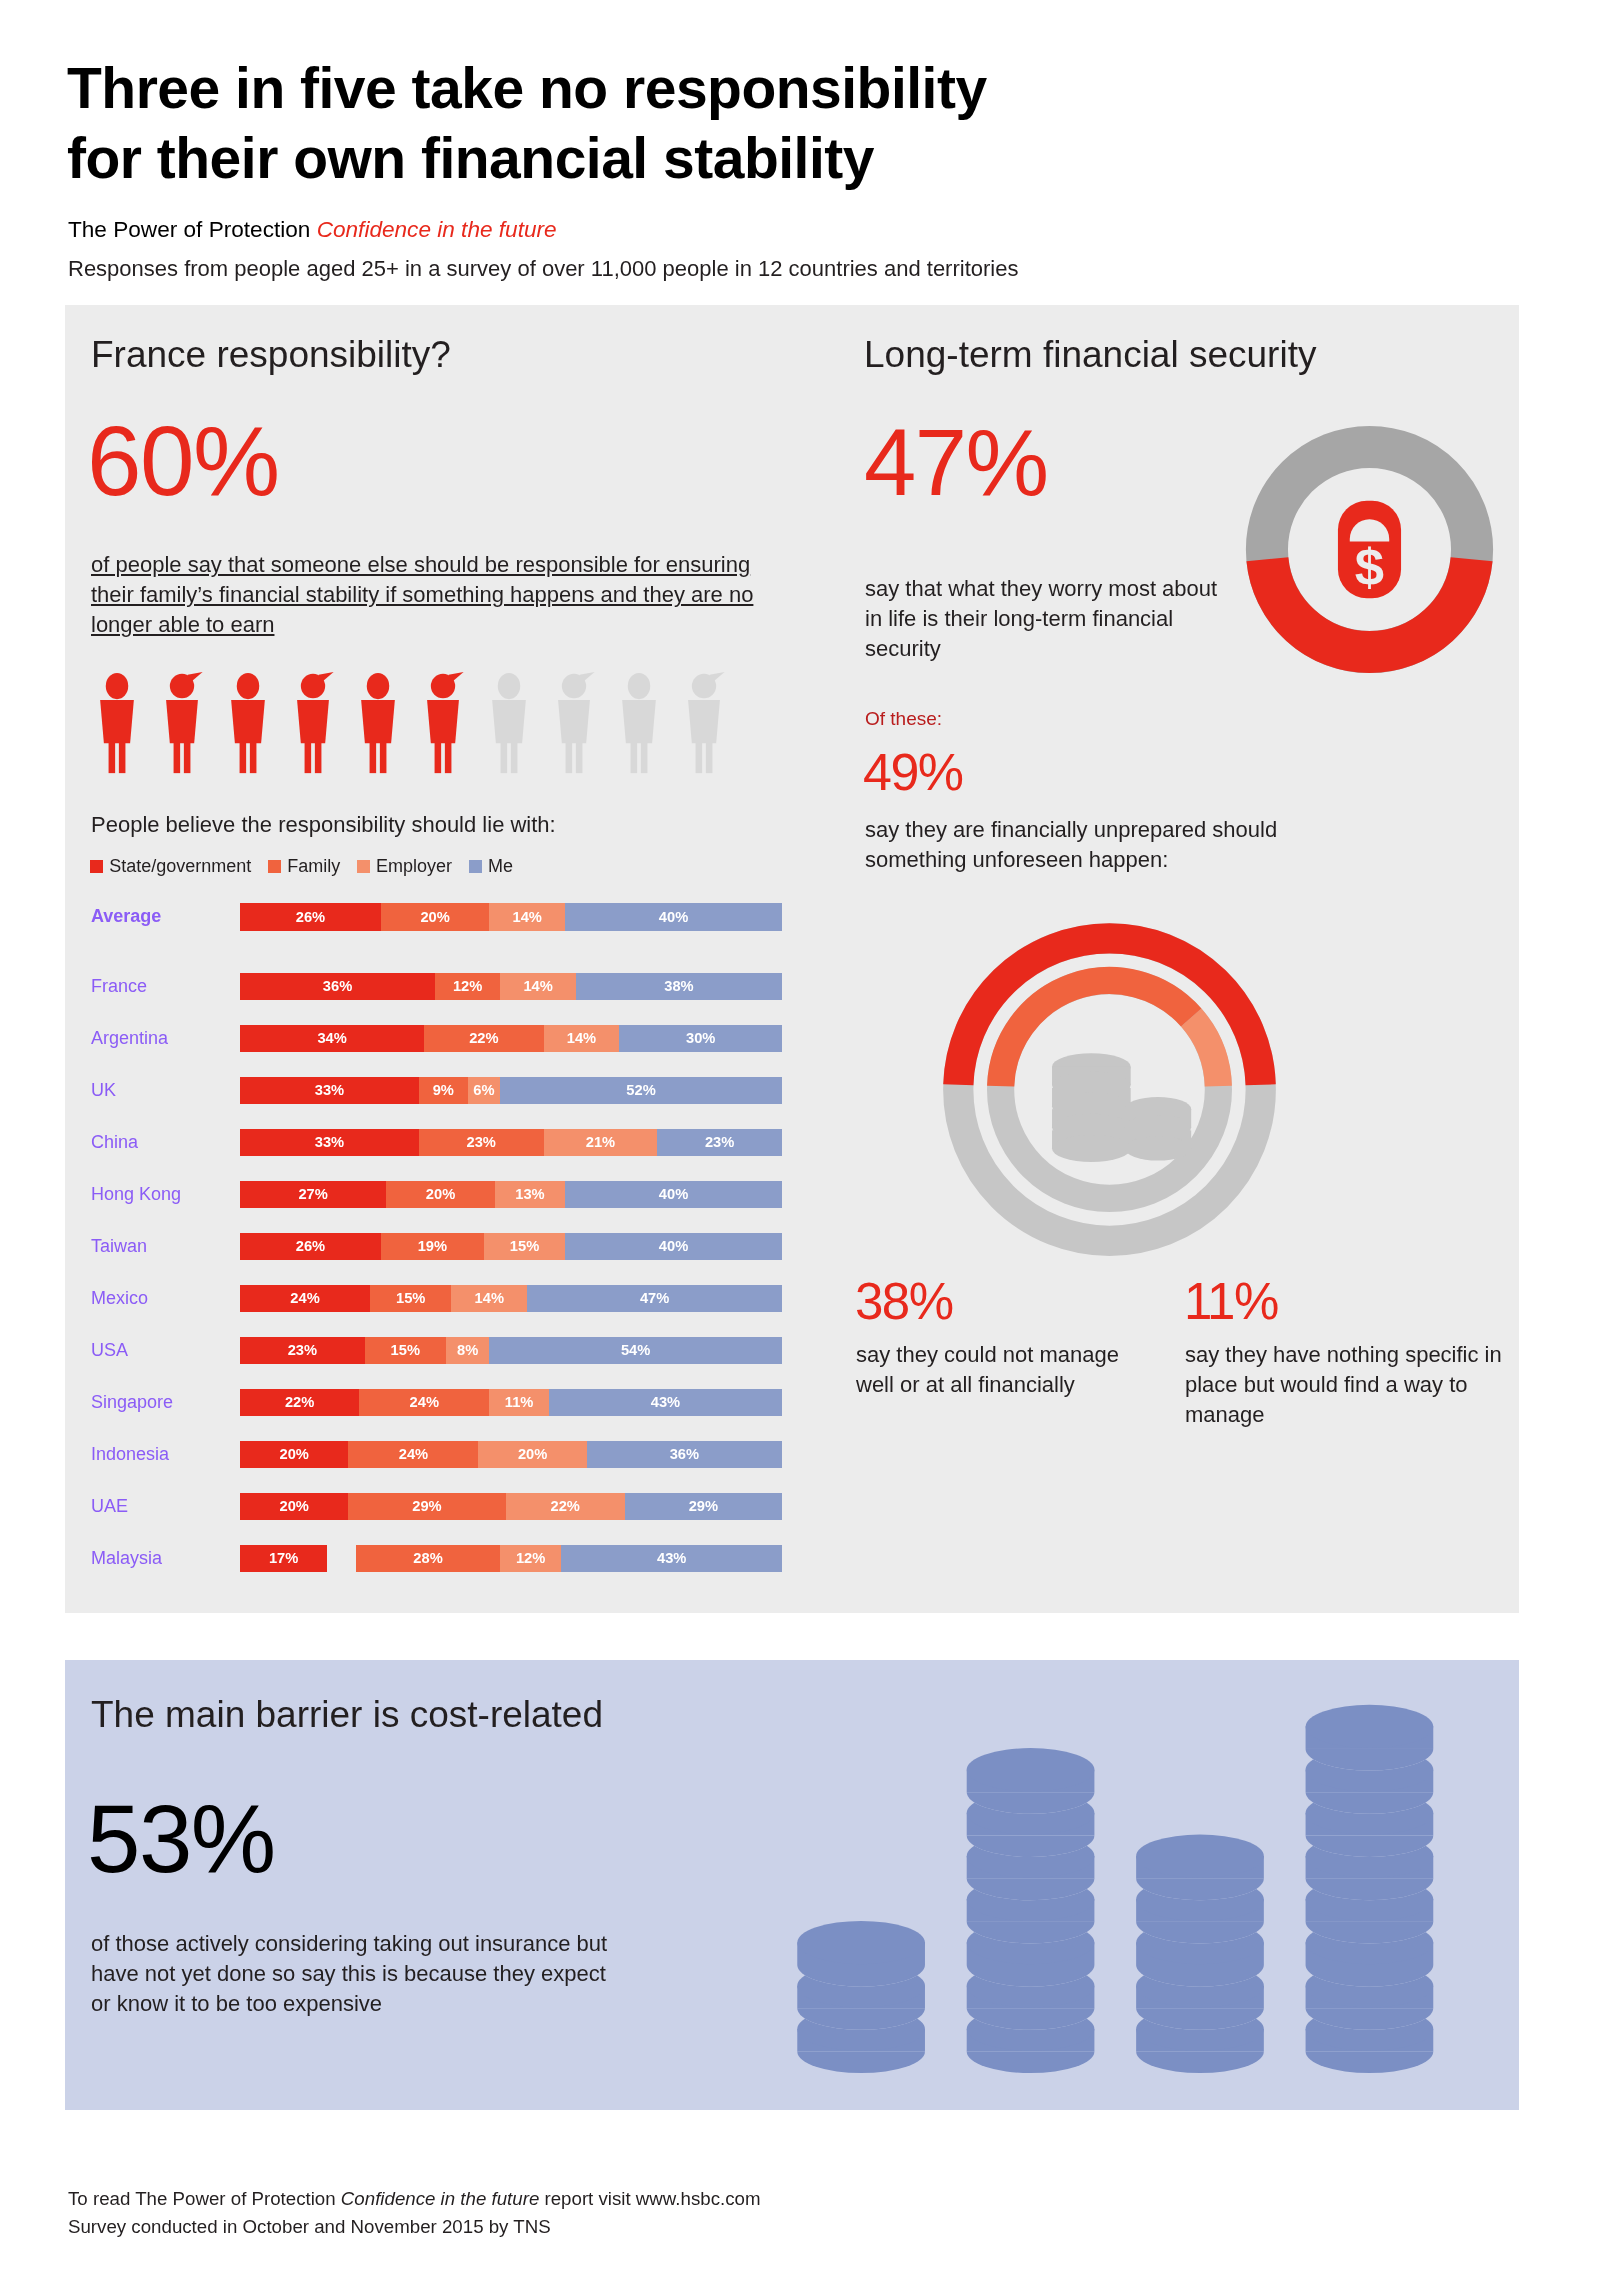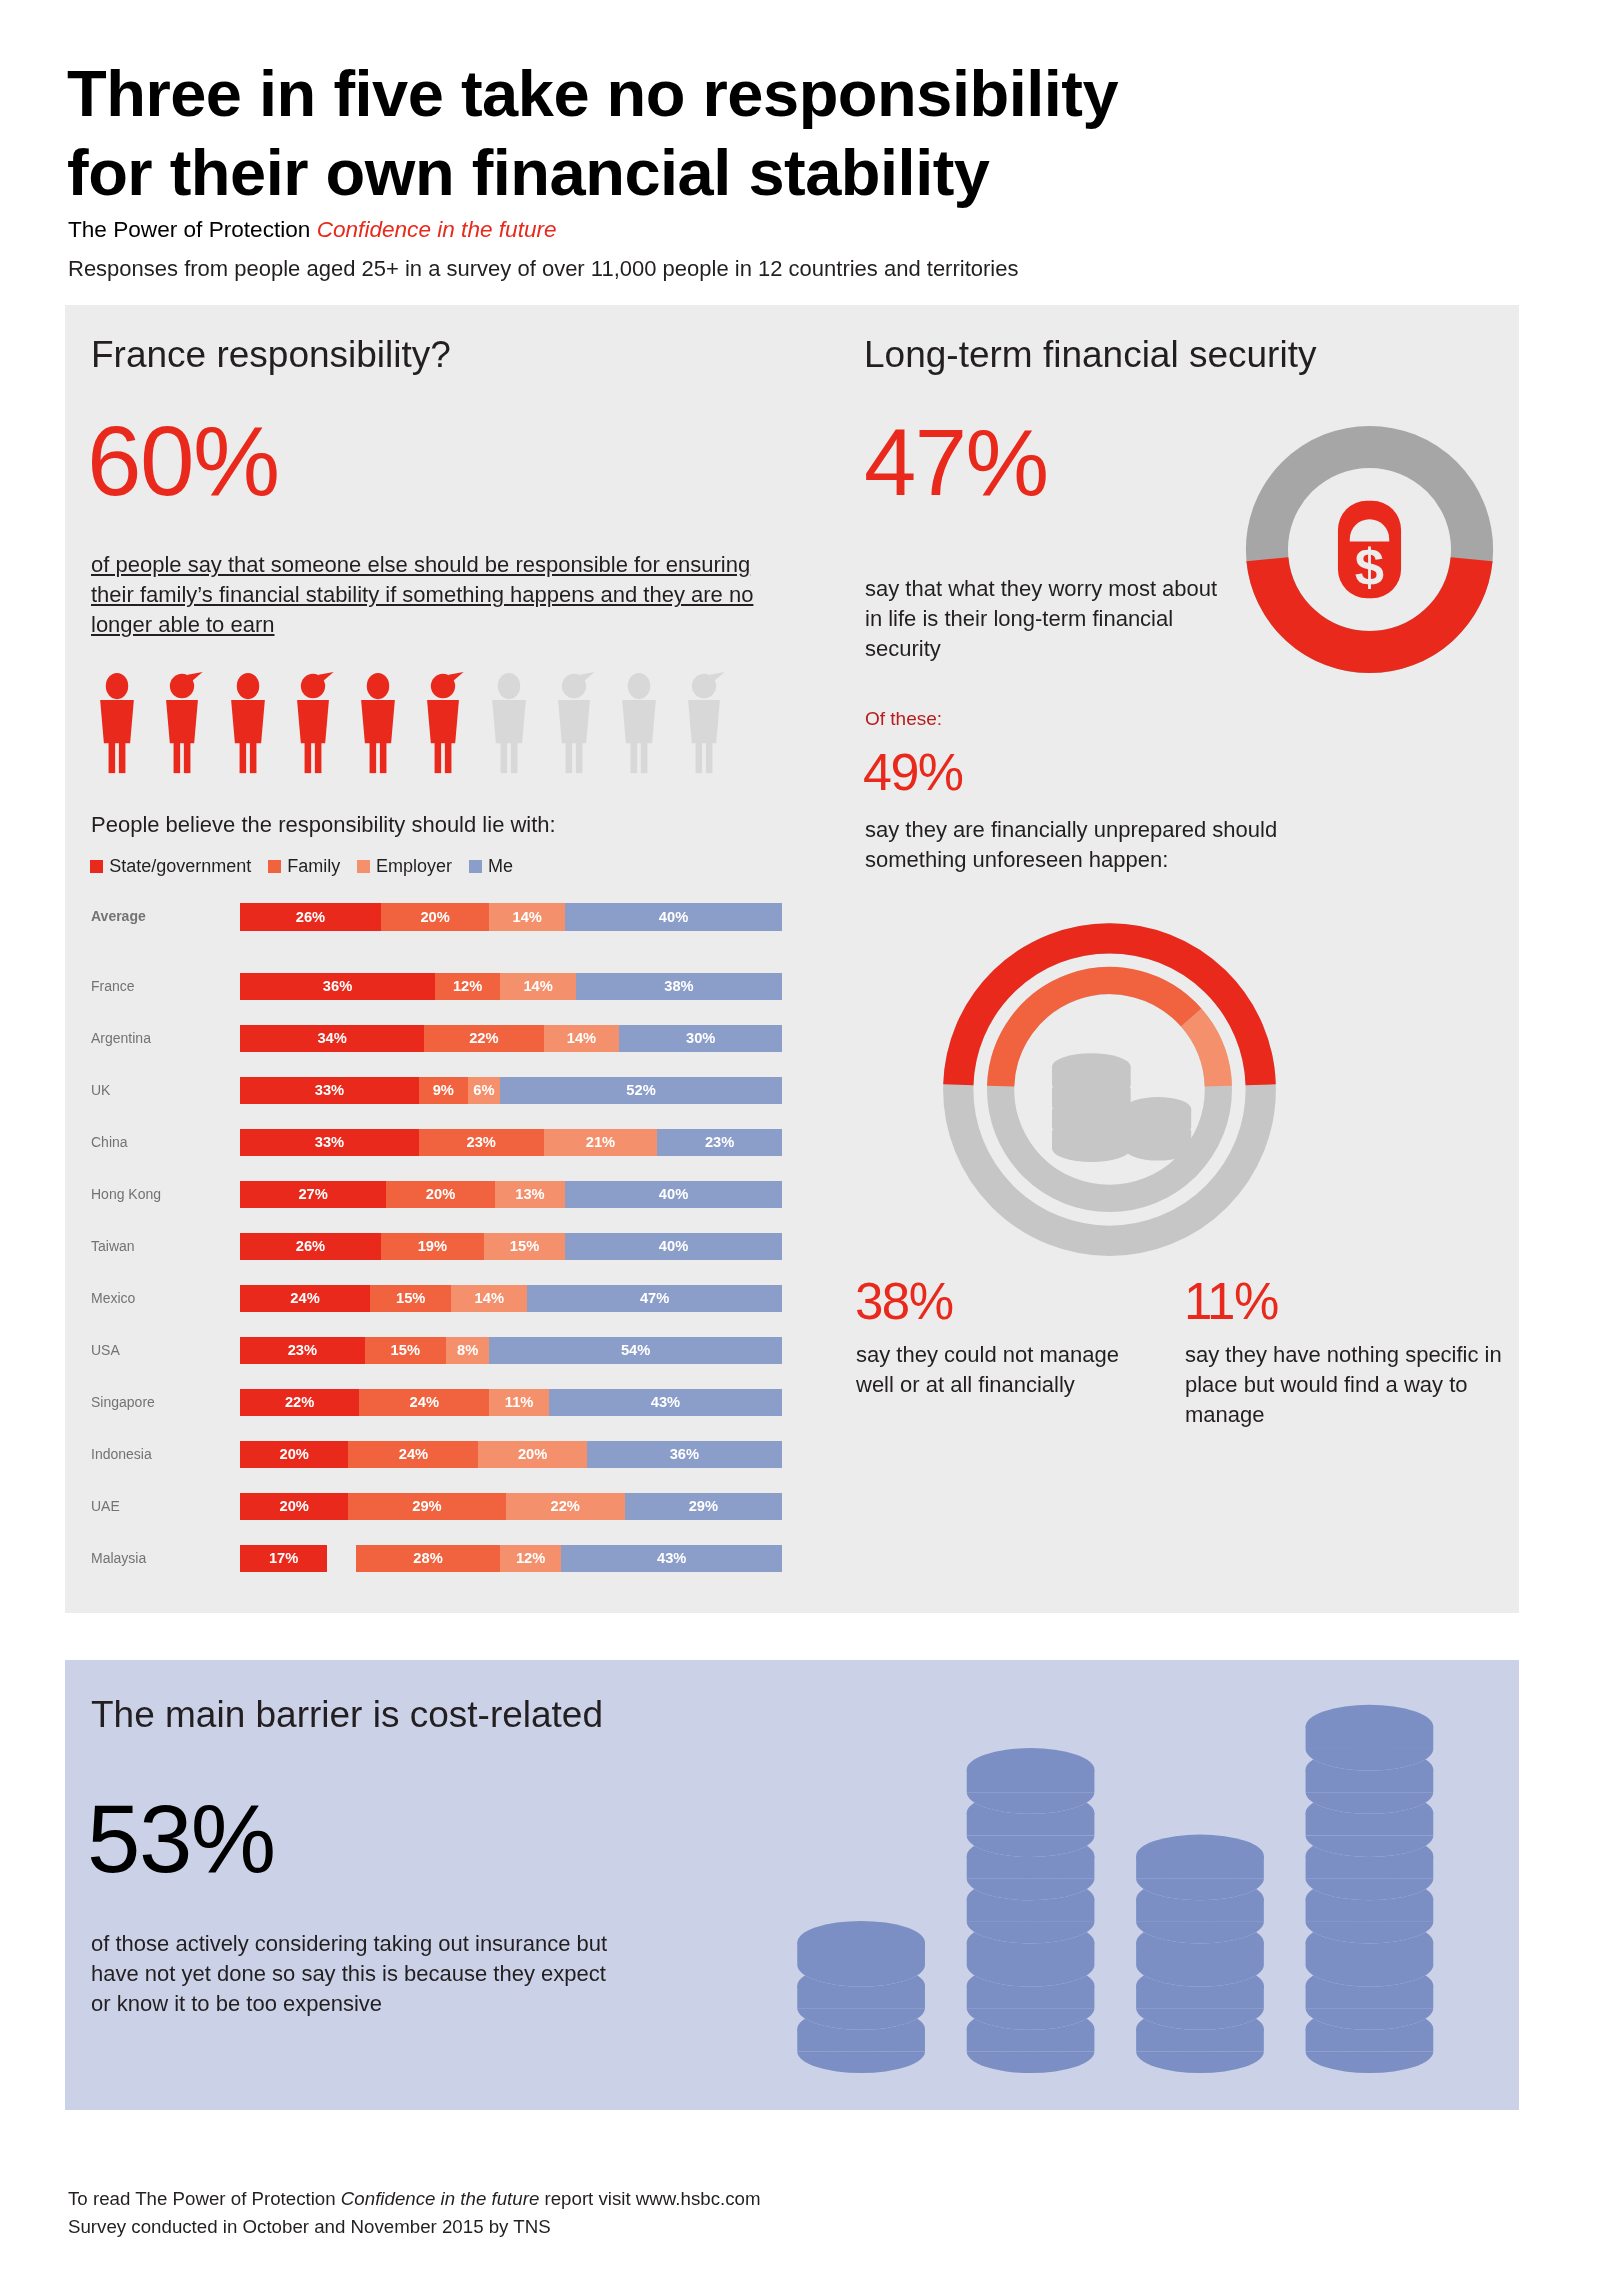--- a/index.html
+++ b/index.html
@@ -6,21 +6,21 @@
   body{
     width:1623px;height:2295px;position:relative;
     font-family:"Liberation Sans", sans-serif;
     color:#231f20;-webkit-font-smoothing:antialiased;
   }
   .page{position:absolute;inset:0;}
 
   
   .headline{
     position:absolute;left:67px;top:54px;width:1276px;
-    font-size:65px;line-height:1.22;font-weight:bold;color:#000;
+    font-size:57px;line-height:1.22;font-weight:bold;color:#000;
     letter-spacing:-0.5px;
   }
   .kicker{
     position:absolute;left:68px;top:217px;
     font-size:22.6px;font-weight:normal;color:#000;white-space:nowrap;
   }
   .kicker .em{color:#e8291c;font-style:italic;}
   .subline{
     position:absolute;left:68px;top:256px;
     font-size:22px;color:#231f20;white-space:nowrap;
@@ -53,21 +53,21 @@
   .legend{position:absolute;left:90px;top:856px;display:flex;align-items:center;gap:0;}
   .lg-item{display:flex;align-items:center;margin-right:16.7px;}
   .lg-sw{width:12.8px;height:12.8px;margin-right:6.4px;display:inline-block;}
   .lg-tx{font-size:18px;color:#231f20;white-space:nowrap;}
 
   
   .chart{position:absolute;left:91px;top:903px;width:697px;}
   .row{position:relative;height:27.5px;margin-bottom:24.5px;}
   .row-label{
     position:absolute;left:0;top:0;height:27.5px;line-height:27.5px;
-    font-size:14px;color:#737373;white-space:nowrap;
+    font-size:18px;color:#8b5cf6;white-space:nowrap;
   }
   .row.avg .row-label{font-weight:bold;}
   .bar{position:absolute;left:149px;top:0;height:27.5px;width:542px;display:flex;}
   .seg{
     height:27.5px;display:flex;align-items:center;justify-content:center;
     color:#fff;font-size:14.7px;font-weight:bold;overflow:hidden;
   }
 
   
   #title-right{left:864px;top:334px;}

